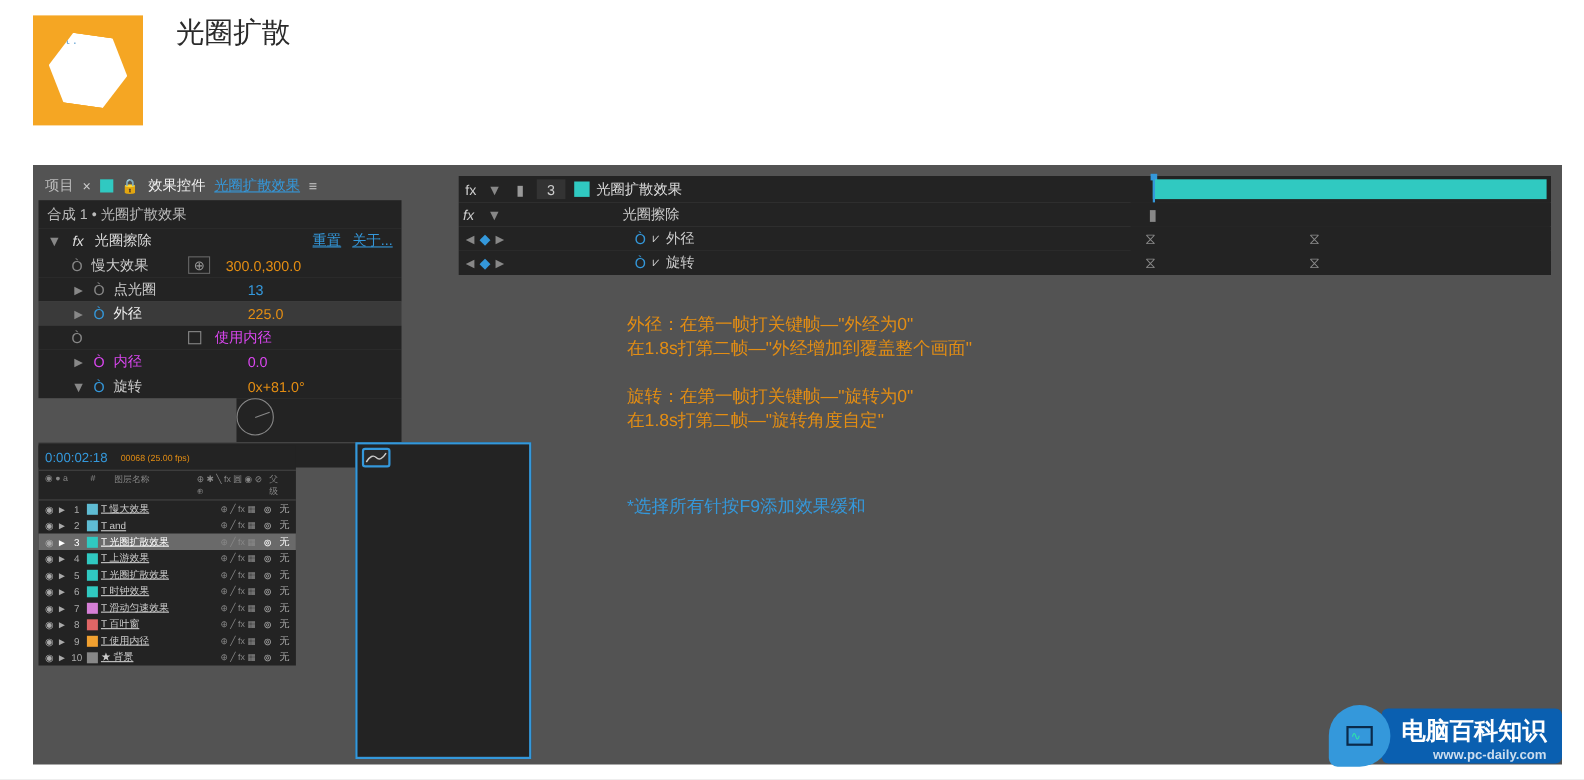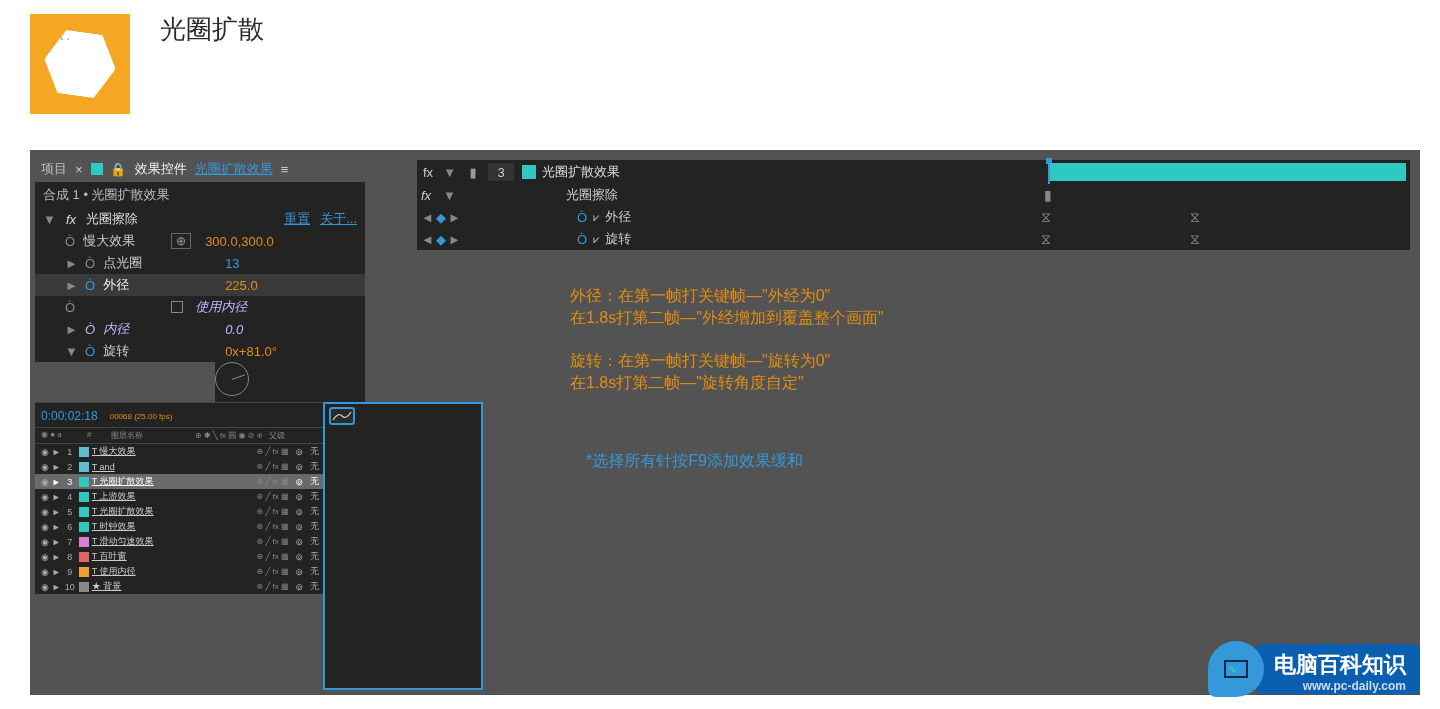--- a/index.html
+++ b/index.html
@@ -33,28 +33,28 @@
 .effect-header .reset { color:#3498db; margin-left:auto; text-decoration:underline; cursor:pointer;}
 .effect-header .about { color:#3498db; text-decoration:underline; cursor:pointer;}
 
 .prop-row { display:flex; align-items:center; background:#232323; font-size:13px; padding:2px 8px 2px 30px; gap:8px; min-height:20px;}
 .prop-row .tw { color:#888; cursor:pointer; width:12px;}
 .prop-row .stopwatch { color:#888; cursor:pointer;}
 .prop-row .label { color:#ccc; flex:0 0 80px;}
 .prop-row .val { color:#e38d13; cursor:pointer;}
 .prop-row .crosshair { width:20px; height:16px; border:1px solid #666; display:inline-flex; align-items:center; justify-content:center; color:#999; font-size:12px; margin-right:6px; cursor:pointer;}
 .prop-row .chk { width:12px; height:12px; border:1px solid #888; display:inline-block; margin-right:4px; cursor:pointer;}
-.prop-row .light { color:#c4b5fd;font-style:italic;}
+.prop-row .light { color:#d946ef;}
 .rotation-dial { margin-left:180px; padding-bottom:6px; background:#232323;}
 .dial { width:34px; height:34px; border:1px solid #888; border-radius:50%; position:relative;}
 .dial::after { content:''; position:absolute; width:14px; height:1px; background:#888; top:50%; left:50%; transform-origin:left; transform:rotate(-20deg);}
 .sep { height:1px; background:#444;}
 
 
-.layers { position:absolute; left:5px; top:255px; width:290px; background:#232323; font-size:9px; color:#aaa;}
+.layers { position:absolute; left:5px; top:255px; width:234px; background:#232323; font-size:9px; color:#aaa;}
 .tl-top { display:flex; align-items:center; padding:4px 6px; gap:6px;}
 .tl-time { color:#3498db; font-size:12px;}
 .tl-sub { color:#e38d13; font-size:8px; margin-left:6px;}
 .col-headers { display:flex; padding:2px 6px; border-top:1px solid #444; border-bottom:1px solid #444; color:#888; font-size:8px;}
 .col-headers span { margin-right:4px;}
 .layer-row { display:flex; align-items:center; padding:1px 6px; font-size:9px; gap:3px;}
 .layer-row .eye { color:#aaa;}
 .layer-row .num { width:12px; text-align:center;}
 .layer-row .cbox { width:10px; height:10px; display:inline-block;}
 .layer-row .txt { flex:1; color:#ccc;text-decoration:underline;}
@@ -404,21 +404,21 @@
     <div class="tl-bar">
       <span class="kf-bow" style="left:13px">⧖</span>
       <span class="kf-bow" style="left:162px">⧖</span>
     </div>
   </div>
 
   <div class="anno orange" style="left:540px; top:135px;">外径：在第一帧打关键帧—"外经为0"</div>
   <div class="anno orange" style="left:540px; top:157px;">在1.8s打第二帧—"外经增加到覆盖整个画面"</div>
   <div class="anno orange" style="left:540px; top:200px;">旋转：在第一帧打关键帧—"旋转为0"</div>
   <div class="anno orange" style="left:540px; top:222px;">在1.8s打第二帧—"旋转角度自定"</div>
-  <div class="anno blue" style="left:556px; top:300px;">*选择所有针按F9添加效果缓和</div>
+  <div class="anno blue" style="left:540px; top:300px;">*选择所有针按F9添加效果缓和</div>
 
   <div class="watermark">
     <div class="wm-bubble">
       <div class="wm-screen">
           <span class="wm-pulse">∿</span>
         </div>
     </div>
     <div class="wm-text">
       <span>电脑百科知识</span>
       <span class="wm-sub">www.pc-daily.com</span>

